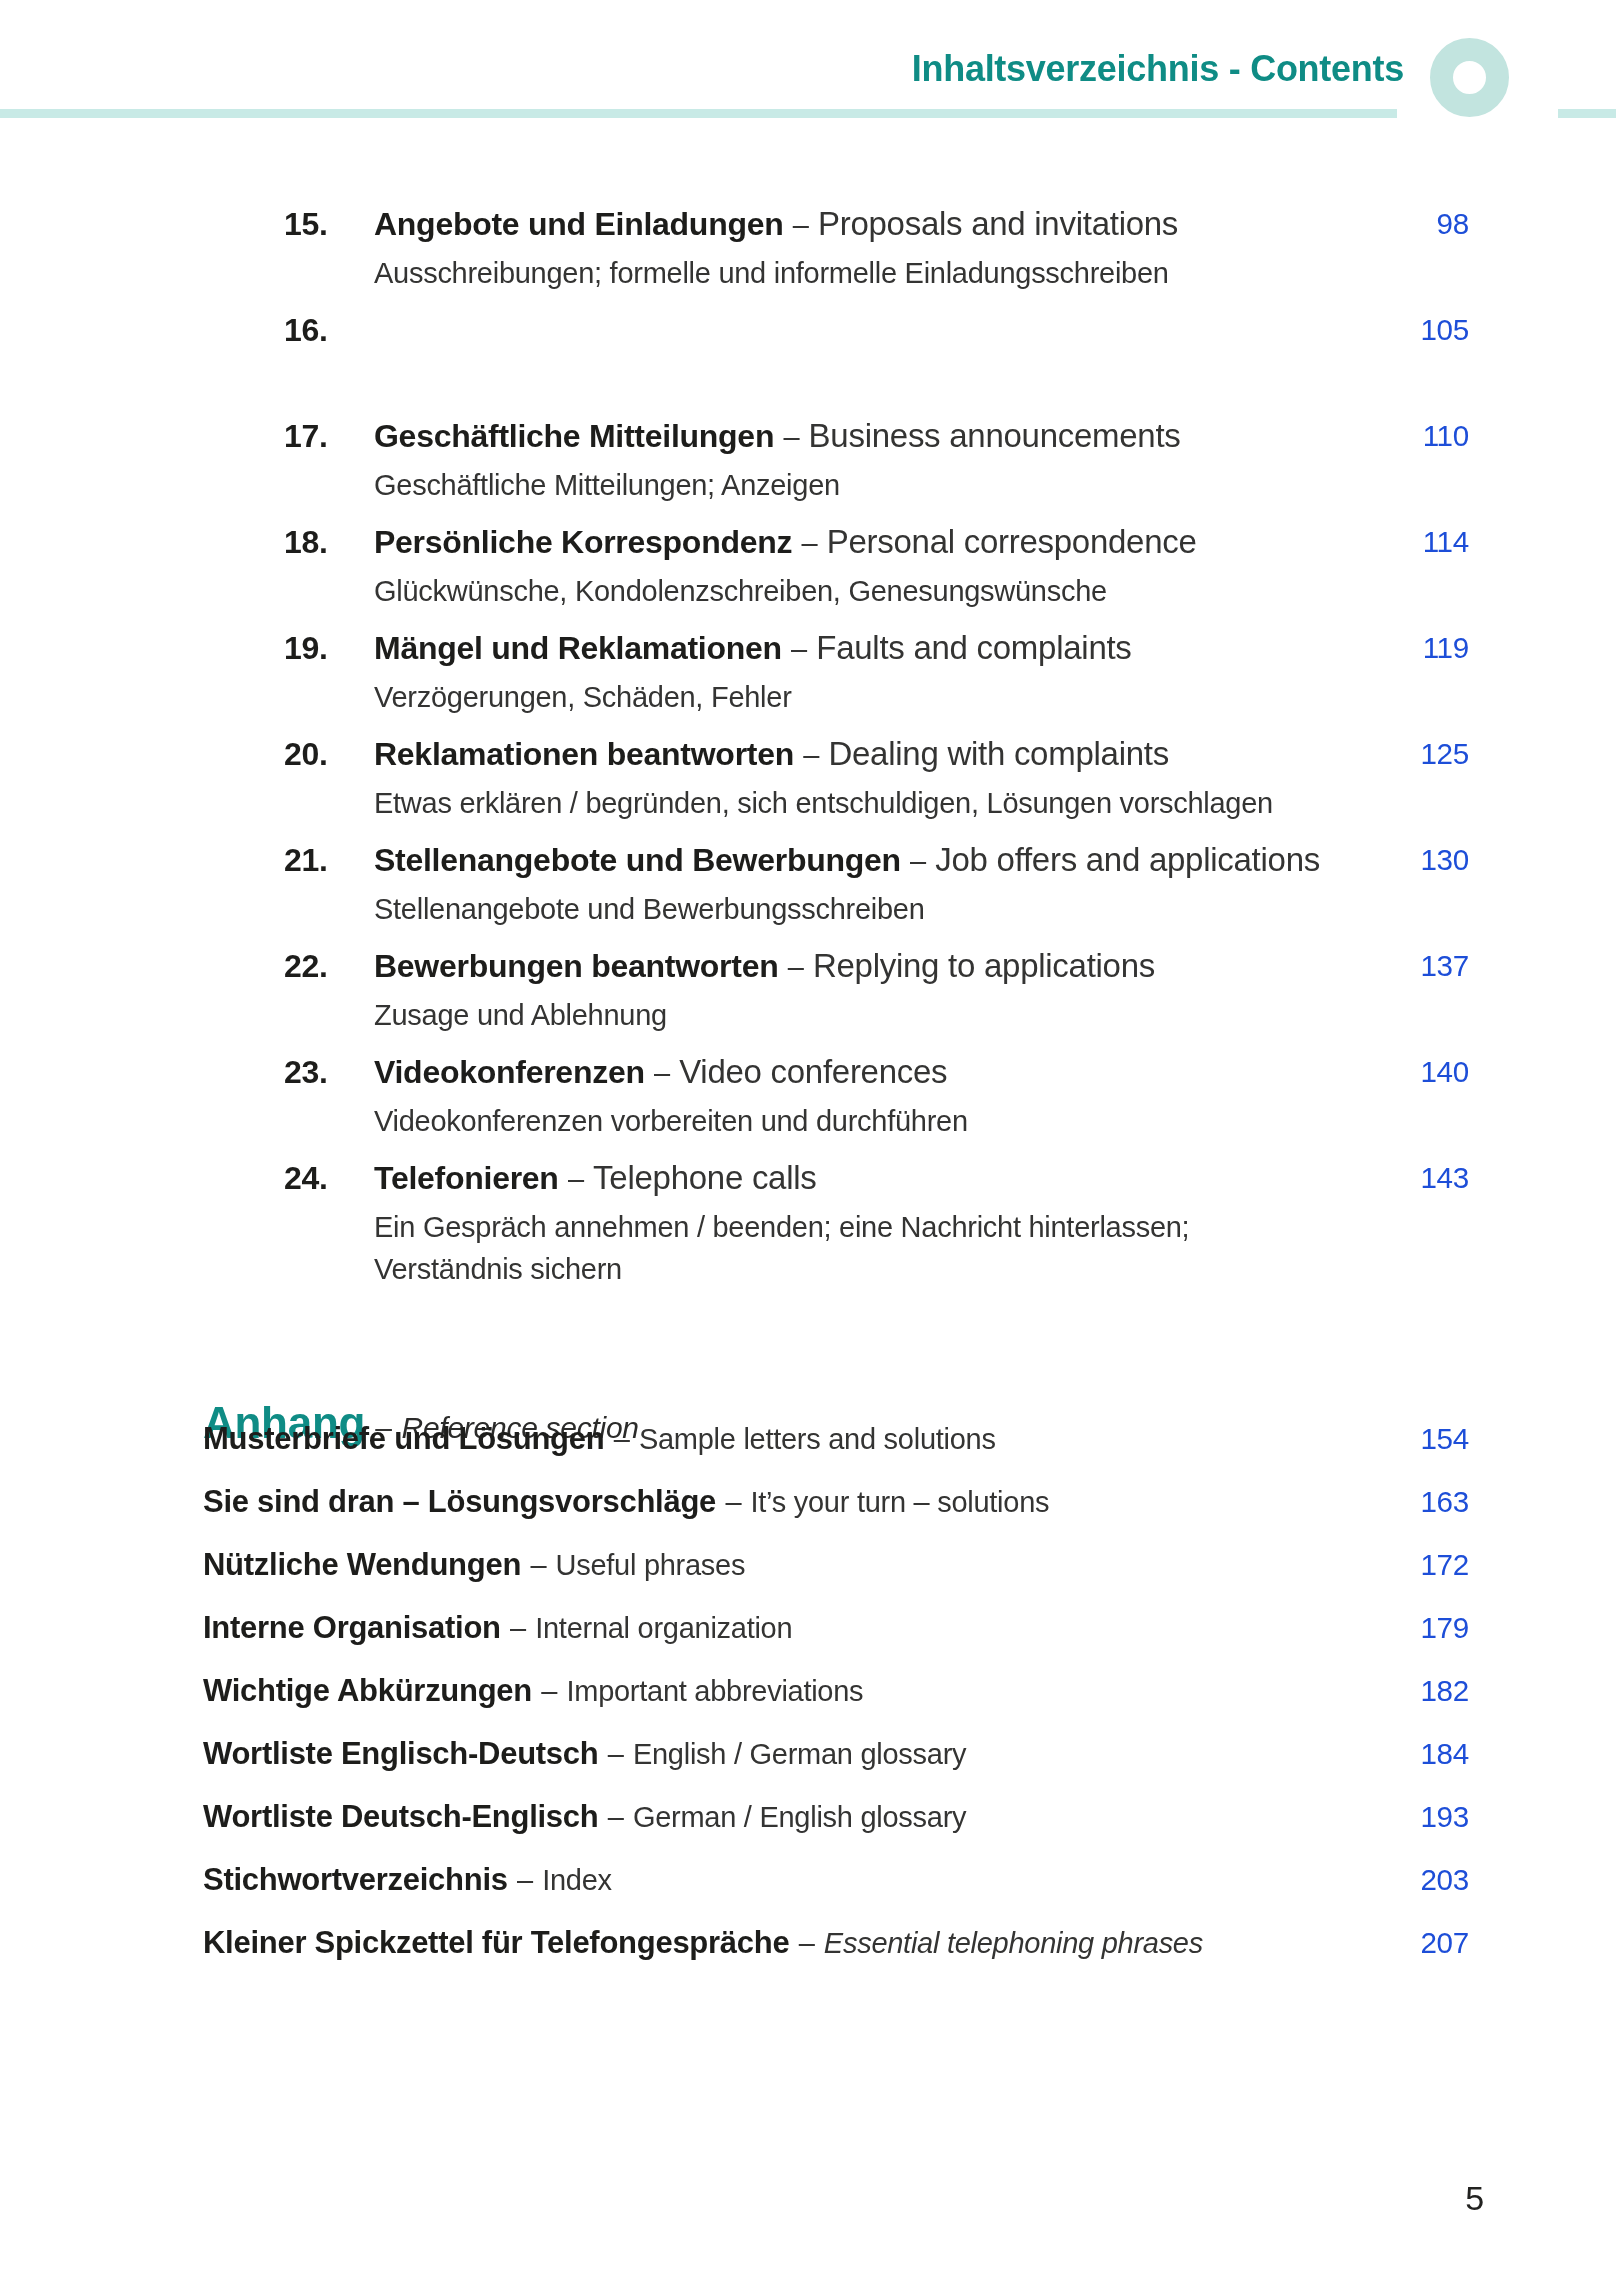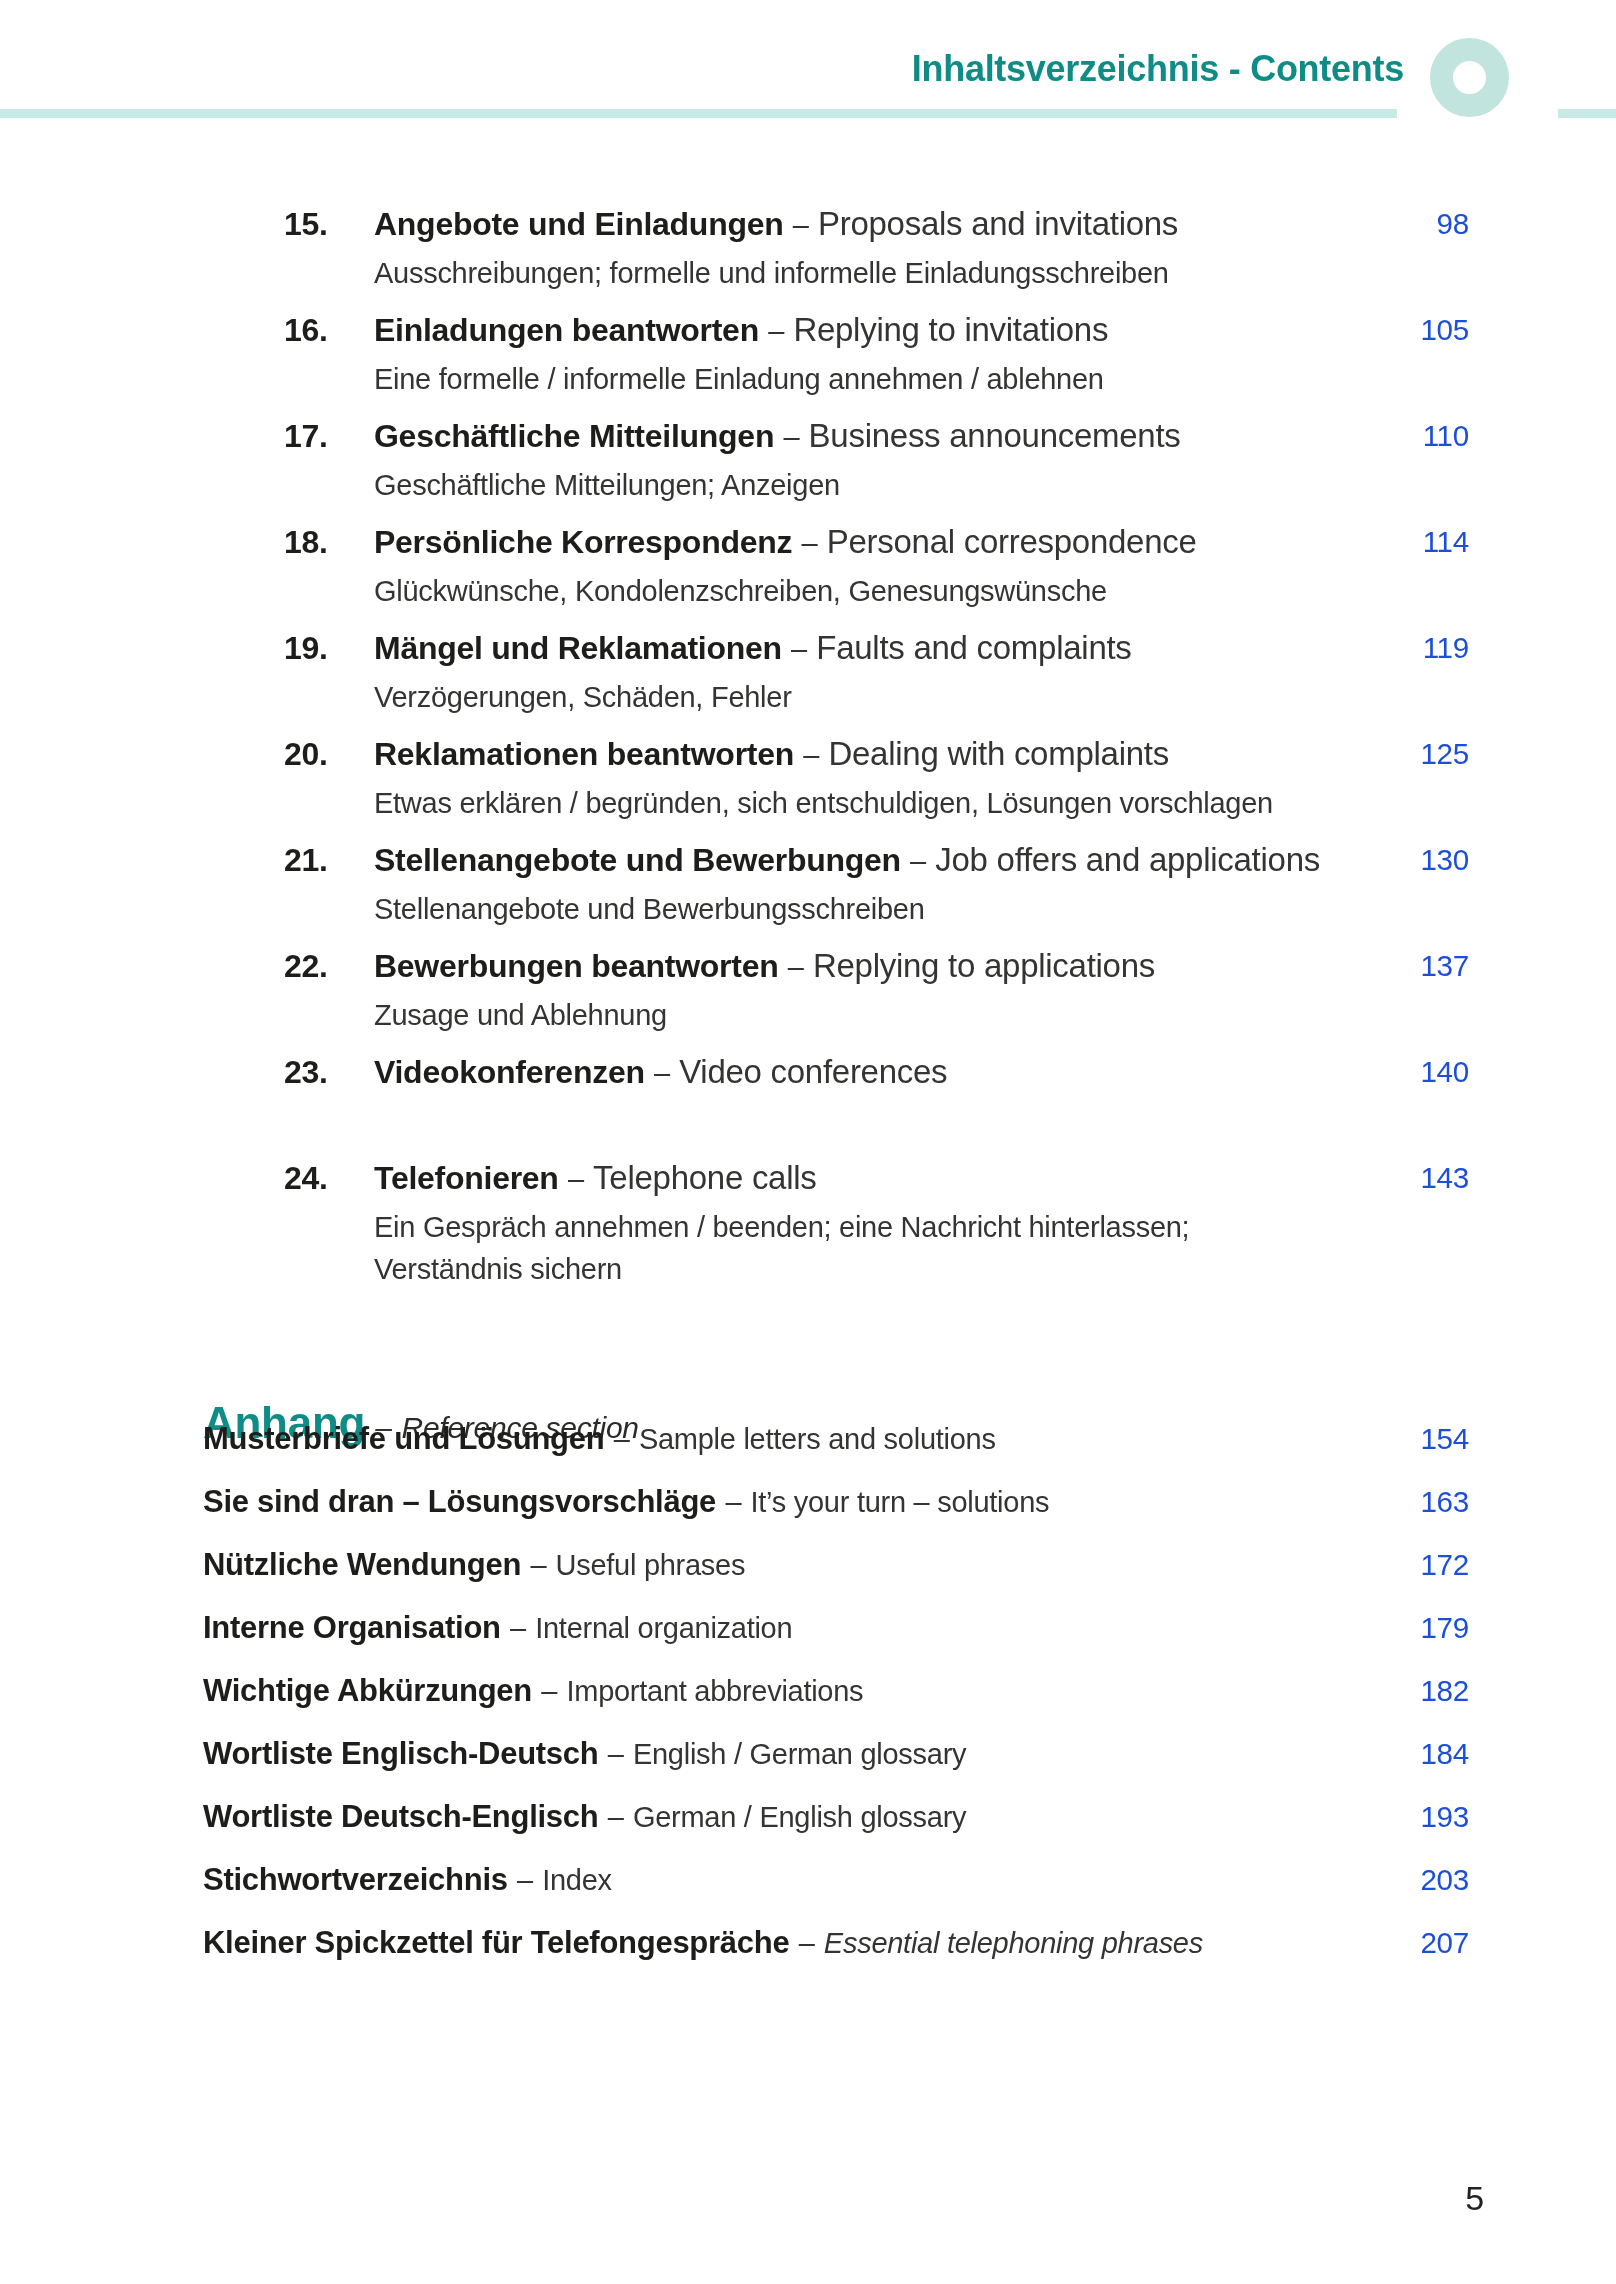--- a/index.html
+++ b/index.html
@@ -119,24 +119,20 @@
         <div class="num">15.</div>
         <div class="body">
           <div class="line1"><span class="tde">Angebote und Einladungen</span><span class="dash">–</span><span class="ten">Proposals and invitations</span></div>
           <div class="sub">Ausschreibungen; formelle und informelle Einladungsschreiben</div>
         </div>
         <div class="pg">98</div>
       </div>
 
       <div class="entry">
         <div class="num">16.</div>
-        <div class="body">
-          <div class="line1"><span class="tde">Einladungen beantworten</span><span class="dash">–</span><span class="ten">Replying to invitations</span></div>
-          <div class="sub">Eine formelle / informelle Einladung annehmen / ablehnen</div>
-        </div>
         <div class="pg">105</div>
       </div>
 
       <div class="entry">
         <div class="num">17.</div>
         <div class="body">
           <div class="line1"><span class="tde">Geschäftliche Mitteilungen</span><span class="dash">–</span><span class="ten">Business announcements</span></div>
           <div class="sub">Geschäftliche Mitteilungen; Anzeigen</div>
         </div>
         <div class="pg">110</div>
@@ -184,20 +180,21 @@
           <div class="line1"><span class="tde">Bewerbungen beantworten</span><span class="dash">–</span><span class="ten">Replying to applications</span></div>
           <div class="sub">Zusage und Ablehnung</div>
         </div>
         <div class="pg">137</div>
       </div>
 
       <div class="entry">
         <div class="num">23.</div>
         <div class="body">
           <div class="line1"><span class="tde">Videokonferenzen</span><span class="dash">–</span><span class="ten">Video conferences</span></div>
+          <div class="sub">Videokonferenzen vorbereiten und durchführen</div>
         </div>
         <div class="pg">140</div>
       </div>
 
       <div class="entry">
         <div class="num">24.</div>
         <div class="body">
           <div class="line1"><span class="tde">Telefonieren</span><span class="dash">–</span><span class="ten">Telephone calls</span></div>
           <div class="sub">Ein Gespräch annehmen / beenden; eine Nachricht hinterlassen;
 Verständnis sichern</div>

